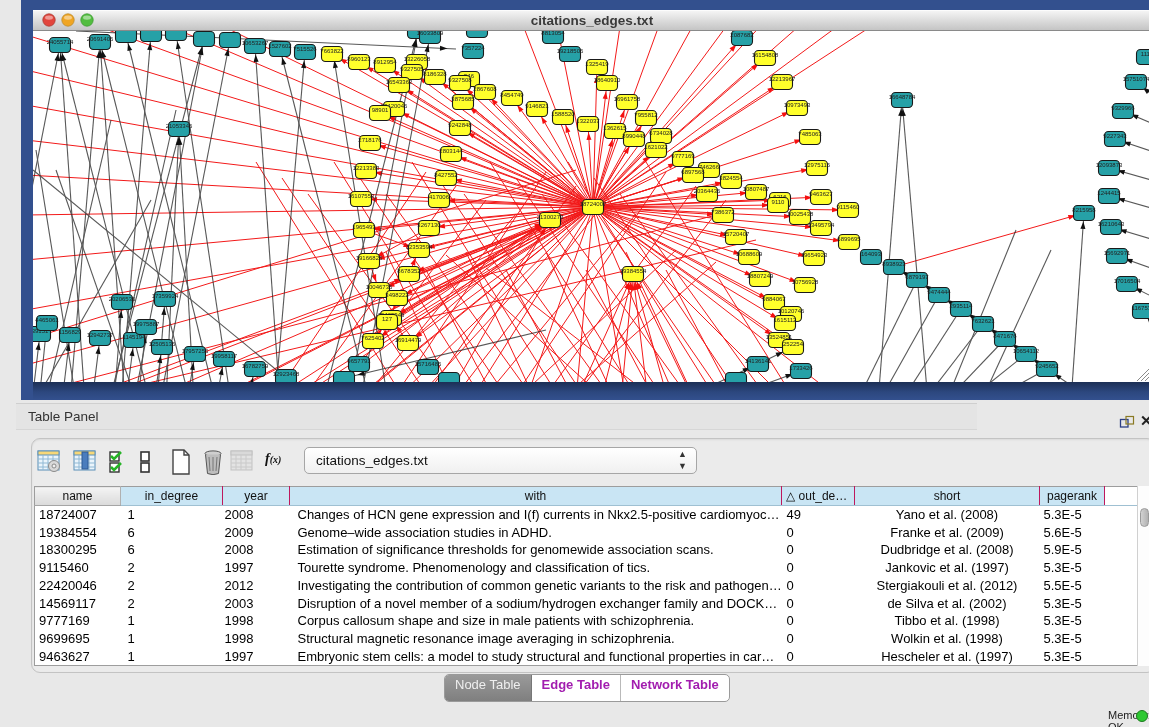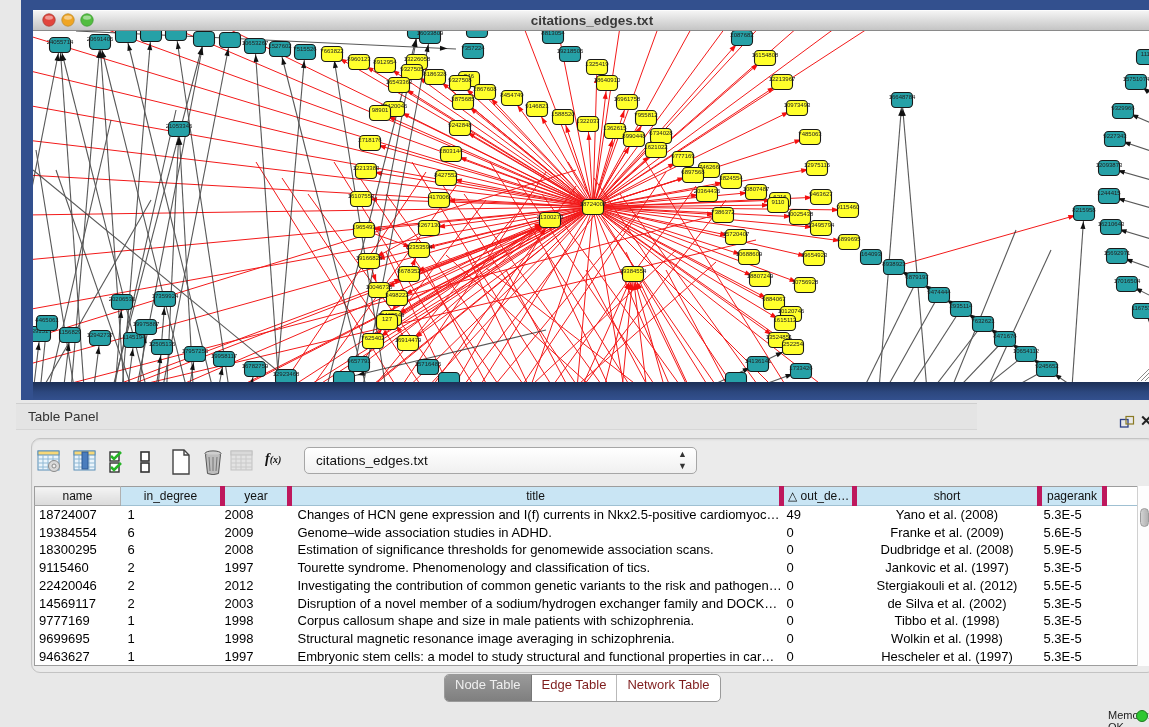--- a/index.html
+++ b/index.html
@@ -6,35 +6,35 @@
 #tablepanel { position:absolute; left:0; top:400px; width:1149px; height:327px; background:#e8e8e8; }
 #tp-head { position:absolute; left:0; top:3px; width:961px; height:27px; background:#e4e4e4; border-top:1px solid #cfcfcf; border-bottom:1px solid #d6d6d6;}
 #tp-title { position:absolute; left:12px; top:5px; font-size:13.5px; color:#333; }
 #tp-float { position:absolute; left:1103px; top:11px; }
 #tp-close { position:absolute; left:1124px; top:8px; font-size:15px; font-weight:bold; color:#222; }
 #inset { position:absolute; left:15px; top:38px; width:1125px; height:235px; background:#ebebeb; border:1px solid #c3c3c3; border-radius:9px; box-shadow: inset 0 1px 2px rgba(0,0,0,0.08); }
 .icon { position:absolute; top:49px; }
 #combo { position:absolute; left:288px; top:47px; width:393px; height:27px; background:linear-gradient(#ffffff,#f0f0f0); border:1px solid #a6a6a6; border-radius:5px; font-size:13.5px; color:#111; line-height:25px; padding-left:11px; }
 #combo .arr { position:absolute; right:9px; top:0px; font-size:9px; color:#333; line-height:12px; text-align:center; }
 #tbl { position:absolute; left:18px; top:86px; width:1117px; height:180px; border:1px solid #9d9d9d; background:#fff; border-collapse:collapse; table-layout:fixed; font-size:13px;padding-left:7px; }
-#tbl th { height:19px; font-weight:normal; font-size:12px; color:#111; background:#c9e5f4; border-right:5px solid #be185d; border-bottom:1px solid #9fc0d2; overflow:hidden; white-space:nowrap; }
+#tbl th { height:19px; font-weight:normal; font-size:12px; color:#111; background:#c9e5f4; border-right:1px solid #be185d; border-bottom:1px solid #9fc0d2; overflow:hidden; white-space:nowrap; }
 #tbl th.h-name { background:linear-gradient(#f4f4f4,#dadada); border-right:1px solid #b0b0b0; border-bottom:1px solid #a5a5a5; }
 #tbl th.h-fill { background:#fff; border-right:none; border-bottom:1px solid #9fc0d2; }
 #tbl td { height:16px; padding:0; color:#000; white-space:nowrap; overflow:hidden; }
 .c-name { padding-left:4px !important; }
 .c-ind { padding-left:7px !important; }
 .c-year { padding-left:2px !important; }
 .c-title { padding-left:8px !important; }
 .c-out { padding-left:5px !important; }
 .c-short { text-align:center; }
 .c-pr { padding-left:4px !important; }
 #vscroll { position:absolute; left:1121px; top:86px; width:14px; height:180px; background:#fdfdfd; border-left:1px solid #d0d0d0; }
 #vthumb { position:absolute; left:2px; top:22px; width:9px; height:19px; background:linear-gradient(90deg,#d2d2d2,#b2b2b2); border:1px solid #9a9a9a; border-radius:5px; }
 #tabs { position:absolute; left:428px; top:274px; height:28px; display:flex; border:1px solid #9a9a9a; border-radius:5px; overflow:hidden; background:#fff; }
-.tab { padding:0 10px; line-height:20px; font-size:13px; font-weight:normal; color:#7f1d1d; border-right:1px solid #b9b9b9; }
+.tab { padding:0 10px; line-height:20px; font-size:13px; font-weight:bold; color:#a21caf; border-right:1px solid #b9b9b9; }
 .tab.sel { background:linear-gradient(#9a9a9a,#7f7f7f); color:#efefef; font-weight:normal; border-right:1px solid #777; }
 .tab.last { border-right:none; }
 #memory { position:absolute; left:1092px; top:709px; font-size:11px; color:#222; }
 #memdot { position:absolute; left:1120px; top:710px; width:12px; height:12px; border-radius:7px; background:#2ec832; border:1px solid #1c7a1e; }
 #rstrip { position:absolute; left:1146px; top:690px; width:3px; height:37px; background:#9a9a9a; }
 </style></head>
 <body>
 <div id="page">
 <svg width="1149" height="400" viewBox="0 0 1149 400" style="position:absolute;left:0;top:0">
 <rect x="0" y="0" width="1149" height="400" fill="#33508e"></rect>
@@ -812,21 +812,21 @@
           <col style="width:73px">
           <col style="width:185px">
           <col style="width:65px">
           <col>
         </colgroup>
   <thead>
           <tr>
             <th class="h-name">name</th>
             <th>in_degree</th>
             <th>year</th>
-            <th>title</th>
+            <th>with</th>
             <th style="text-align:left;padding-left:4px;">△ out_de…</th>
             <th>short</th>
             <th>pagerank</th>
             <th class="h-fill"></th>
           </tr>
         </thead>
   <tbody>
           <tr>
 <td class="c-name">18724007</td>
             <td class="c-ind">1</td>

